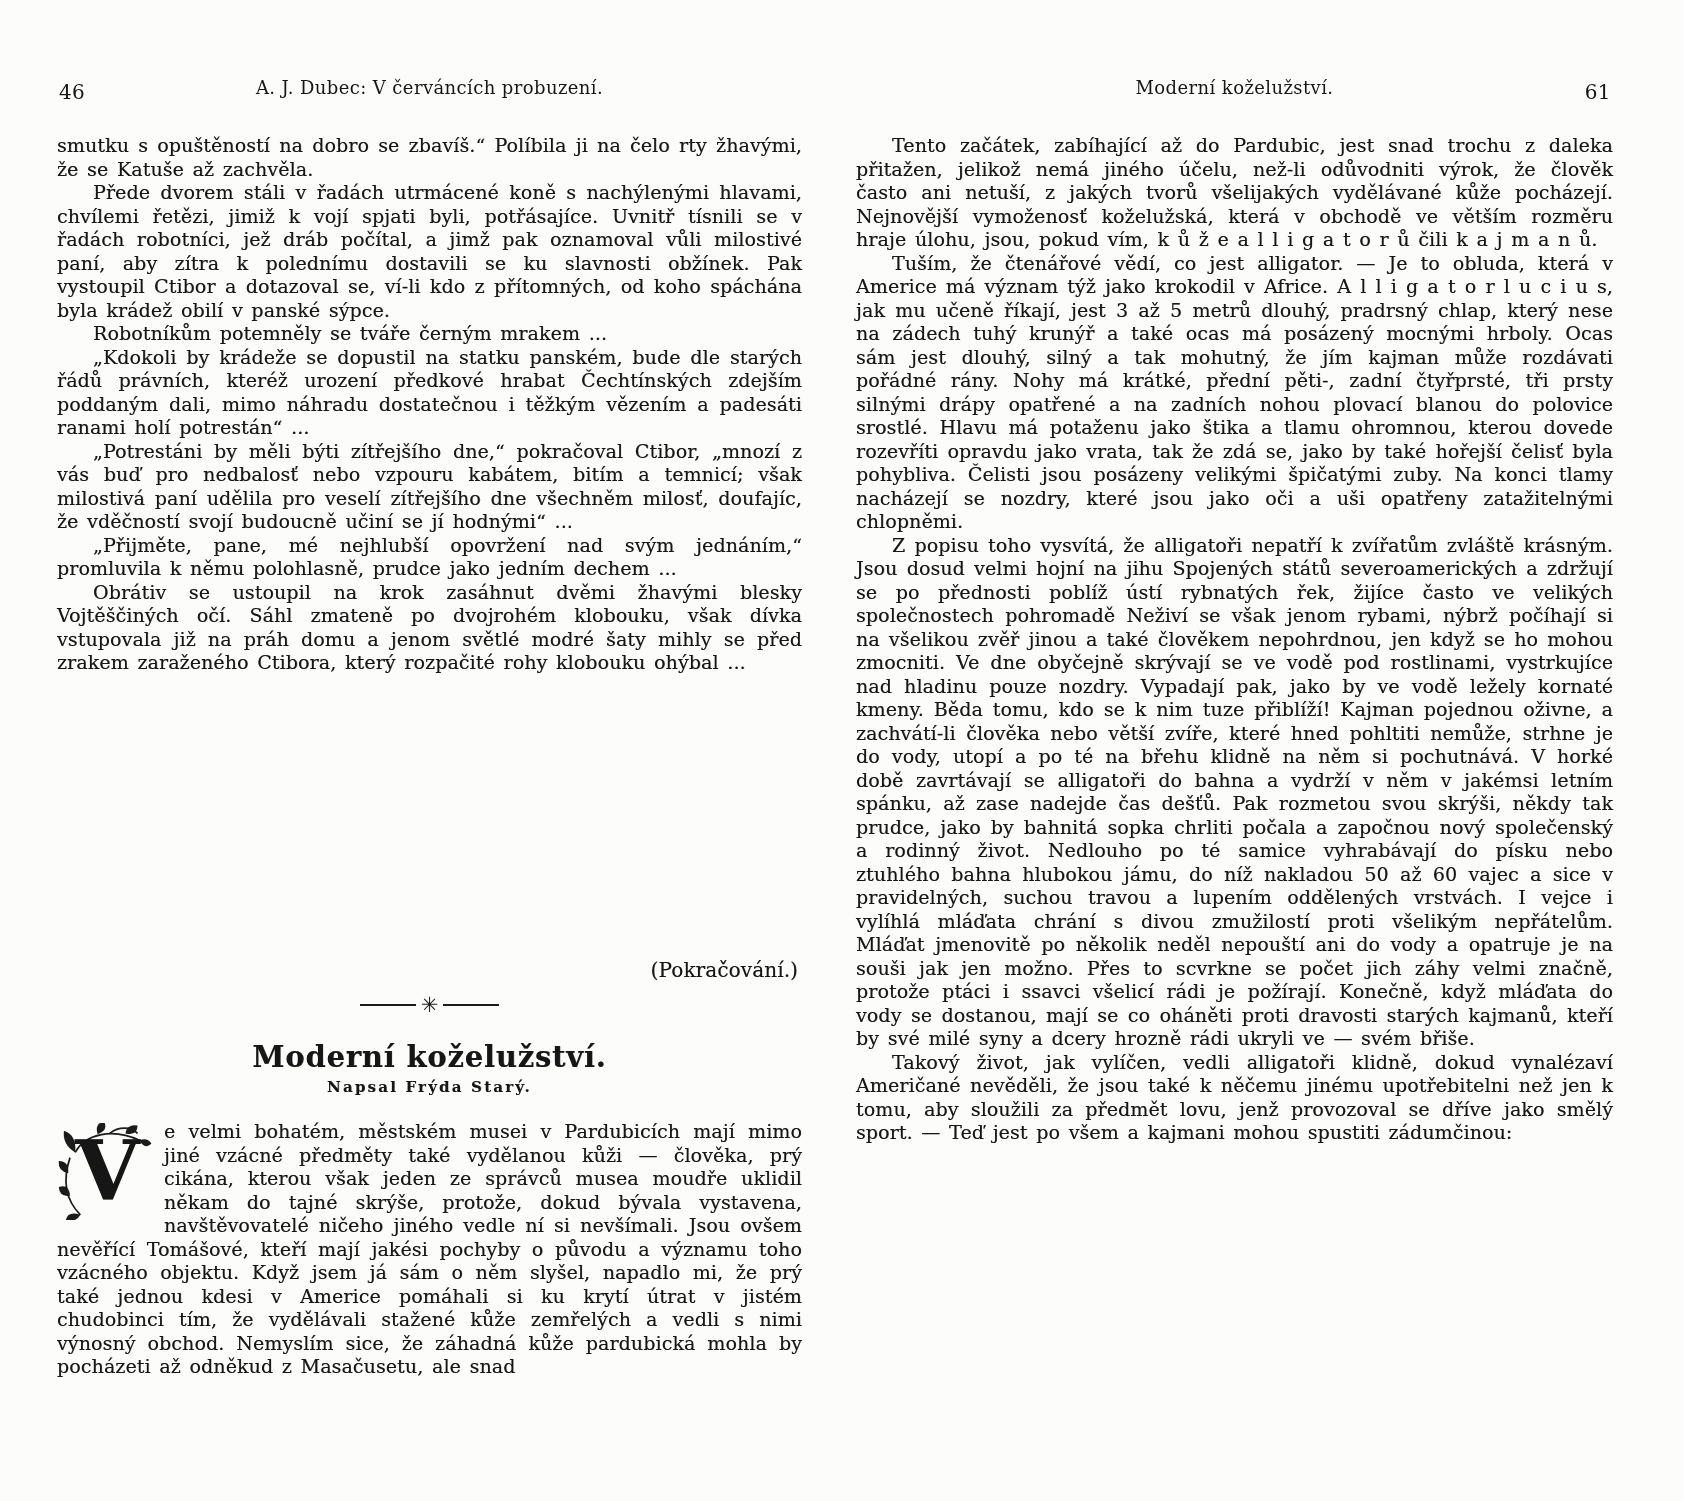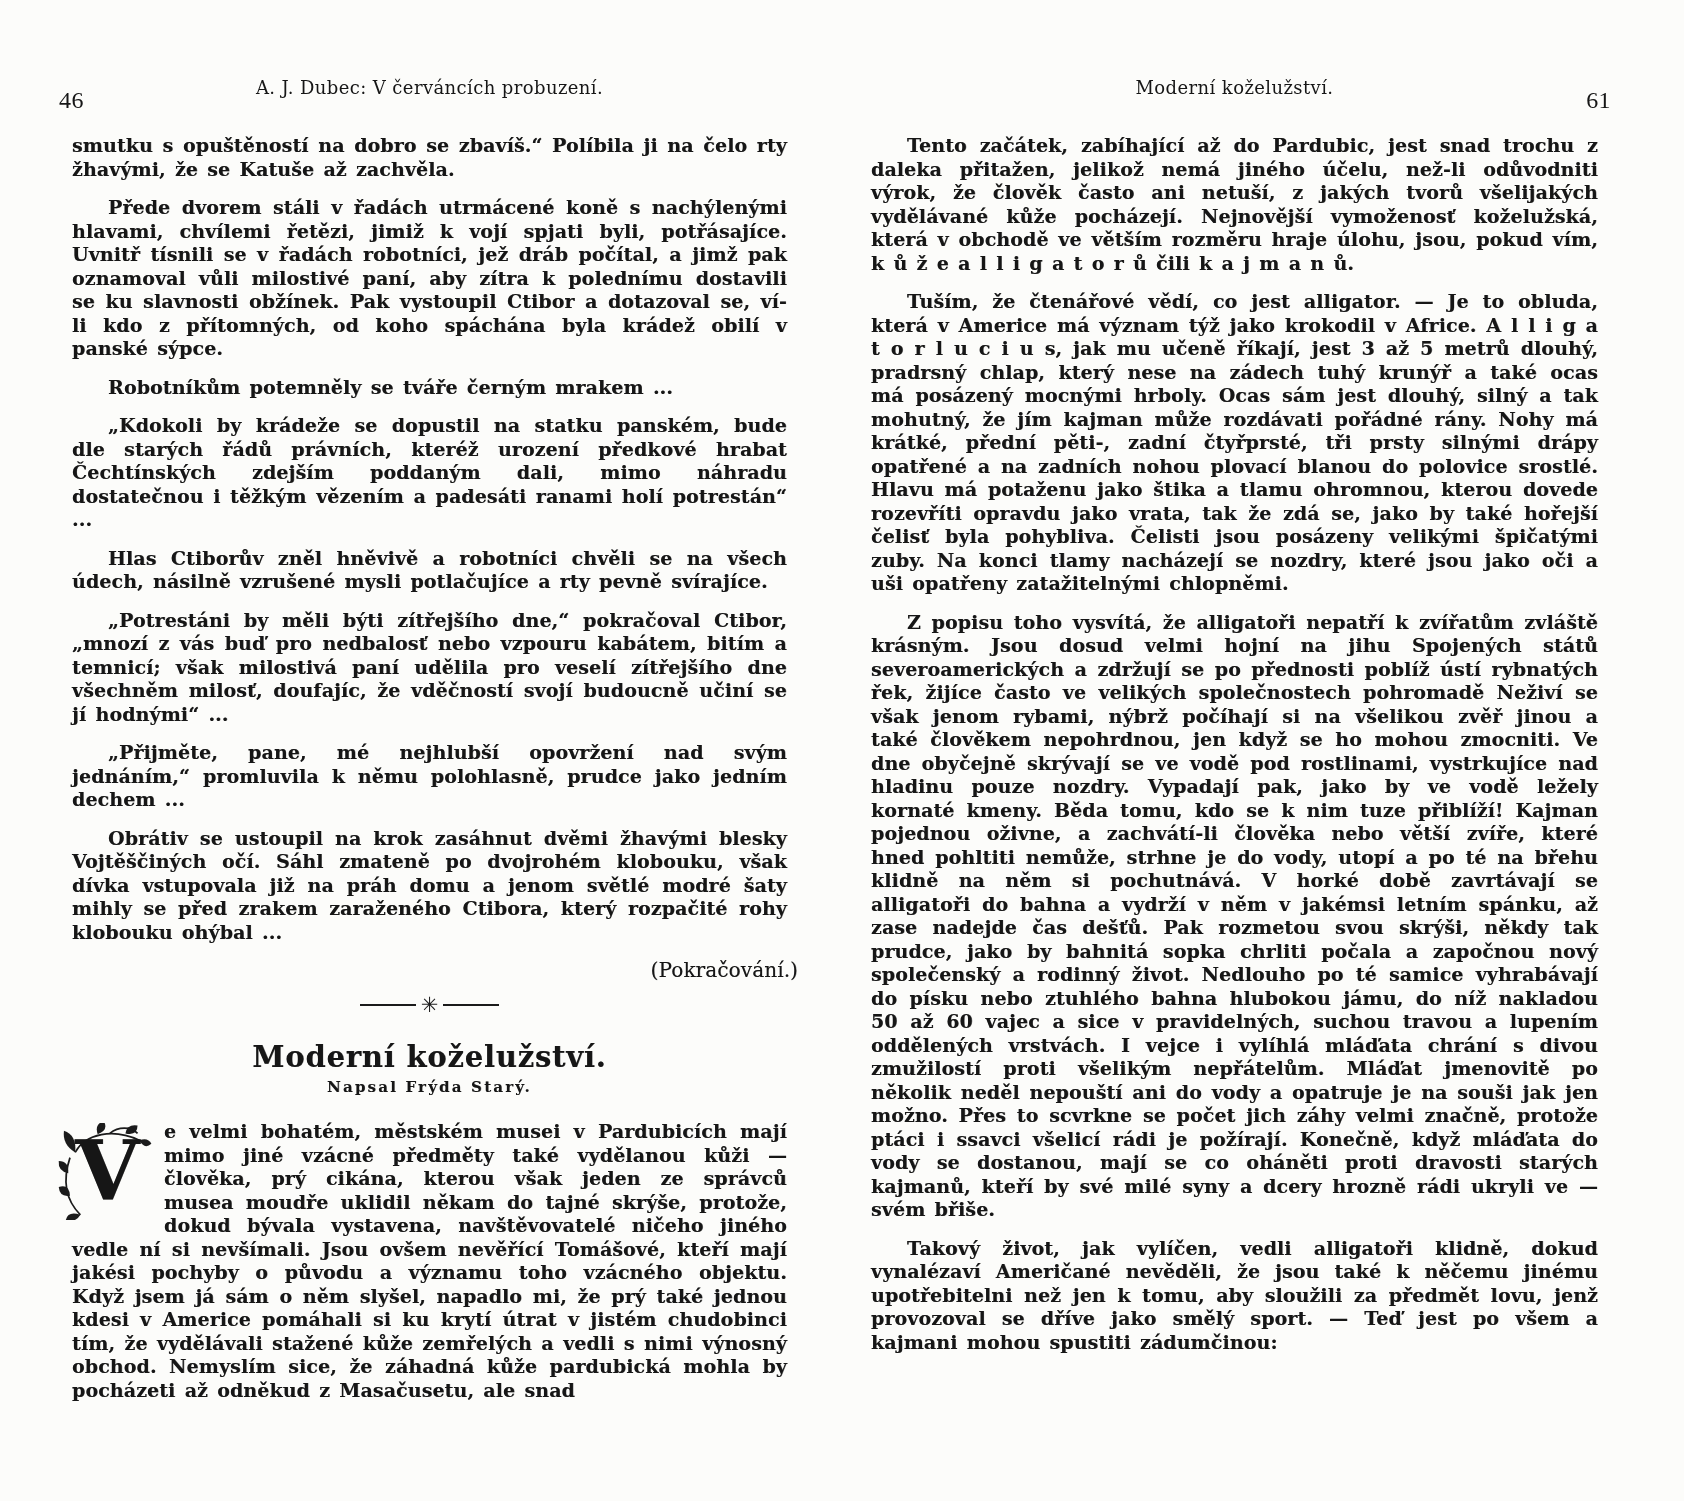--- a/index.html
+++ b/index.html
@@ -26,39 +26,37 @@
     position: relative;
     height: 24px;
     margin-bottom: 34px;
     font-size: 18px;
     letter-spacing: 0.4px;
     text-align: center;
     line-height: 24px;
   }
   .page-num {
     position: absolute;
-    top: 12px;
-    font-size: 24px;
-    font-family: Liberation Serif, serif;
+    top: 4px;
+    font-size: 20px;
   }
   .page-num.left  { left: 2px; }
   .page-num.right { right: 2px; }
 
   .body-text {
     font-size: 19px;
     line-height: 23.5px;
     text-align: justify;
     word-spacing: 2.5px;
     letter-spacing: 0.1px;
     text-shadow: 0.35px 0.2px 0 rgba(22,22,22,0.5);
   }
   .body-text p {
-    margin: 15px;
+    margin: 0;
     text-indent: 36px;
-    font-weight: bold;
   }
   .body-text p.noindent { text-indent: 0; }
 
   .story { min-height: 848px; }
 
   .continuation {
     text-align: right;
     margin-top: -23.5px;
     padding-right: 4px;
     font-size: 20px;
@@ -115,21 +113,20 @@
   <div class="page-header">
     <span class="page-num left">46</span>
     <span>A. J. Dubec: V červáncích probuzení.</span>
   </div>
 
   <div class="body-text story">
       <p class="noindent">smutku s opuštěností na dobro se zbavíš.“ Políbila ji na čelo rty žhavými, že se Katuše až zachvěla.</p>
       <p>Přede dvorem stáli v řadách utrmácené koně s nachýlenými hlavami, chvílemi řetězi, jimiž k vojí spjati byli, potřásajíce. Uvnitř tísnili se v řadách robotníci, jež dráb počítal, a jimž pak oznamoval vůli milostivé paní, aby zítra k polednímu dostavili se ku slavnosti obžínek. Pak vystoupil Ctibor a dotazoval se, ví-li kdo z přítomných, od koho spáchána byla krádež obilí v panské sýpce.</p>
       <p>Robotníkům potemněly se tváře černým mrakem ...</p>
       <p>„Kdokoli by krádeže se dopustil na statku panském, bude dle starých řádů právních, kteréž urození předkové hrabat Čechtínských zdejším poddaným dali, mimo náhradu dostatečnou i těžkým vězením a padesáti ranami holí potrestán“ ...</p>
-      <p>Hlas Ctiborův zněl hněvivě a robotníci chvěli se na všech údech, násilně vzrušené mysli potlačujíce a rty pevně svírajíce.</p>
       <p>„Potrestáni by měli býti zítřejšího dne,“ pokračoval Ctibor, „mnozí z vás buď pro nedbalosť nebo vzpouru kabátem, bitím a temnicí; však milostivá paní udělila pro veselí zítřejšího dne všechněm milosť, doufajíc, že vděčností svojí budoucně učiní se jí hodnými“ ...</p>
       <p>„Přijměte, pane, mé nejhlubší opovržení nad svým jednáním,“ promluvila k němu polohlasně, prudce jako jedním dechem ...</p>
       <p>Obrátiv se ustoupil na krok zasáhnut dvěmi žhavými blesky Vojtěščiných očí. Sáhl zmateně po dvojrohém klobouku, však dívka vstupovala již na práh domu a jenom světlé modré šaty mihly se před zrakem zaraženého Ctibora, který rozpačité rohy klobouku ohýbal ...</p>
     </div>
   <div class="continuation body-text">(Pokračování.)</div>
 
   <div class="divider">
     <span class="rule"></span>
     <span class="star">✳</span>
     <span class="rule"></span>

